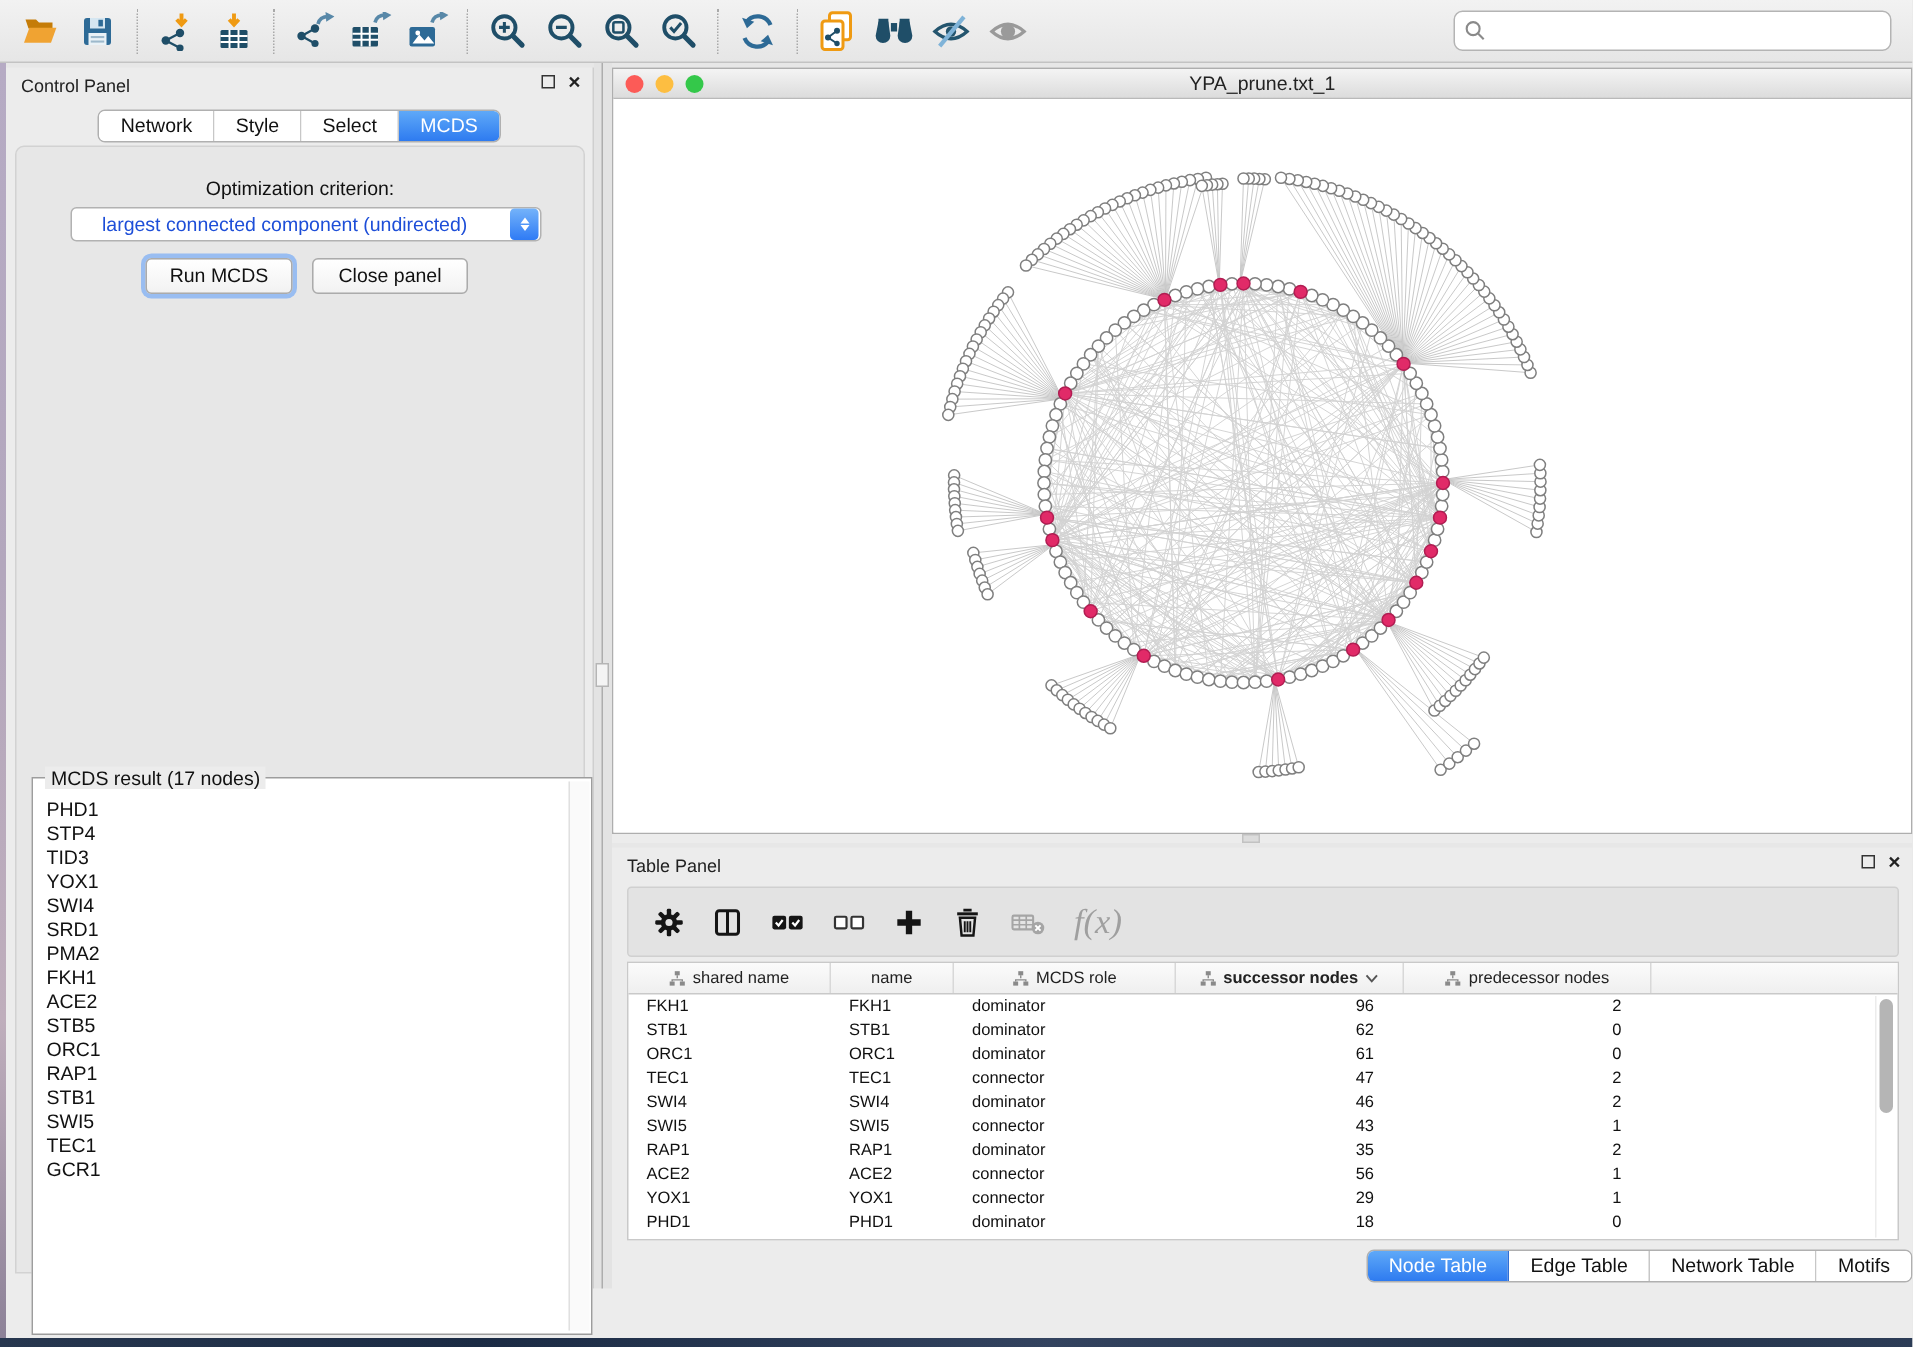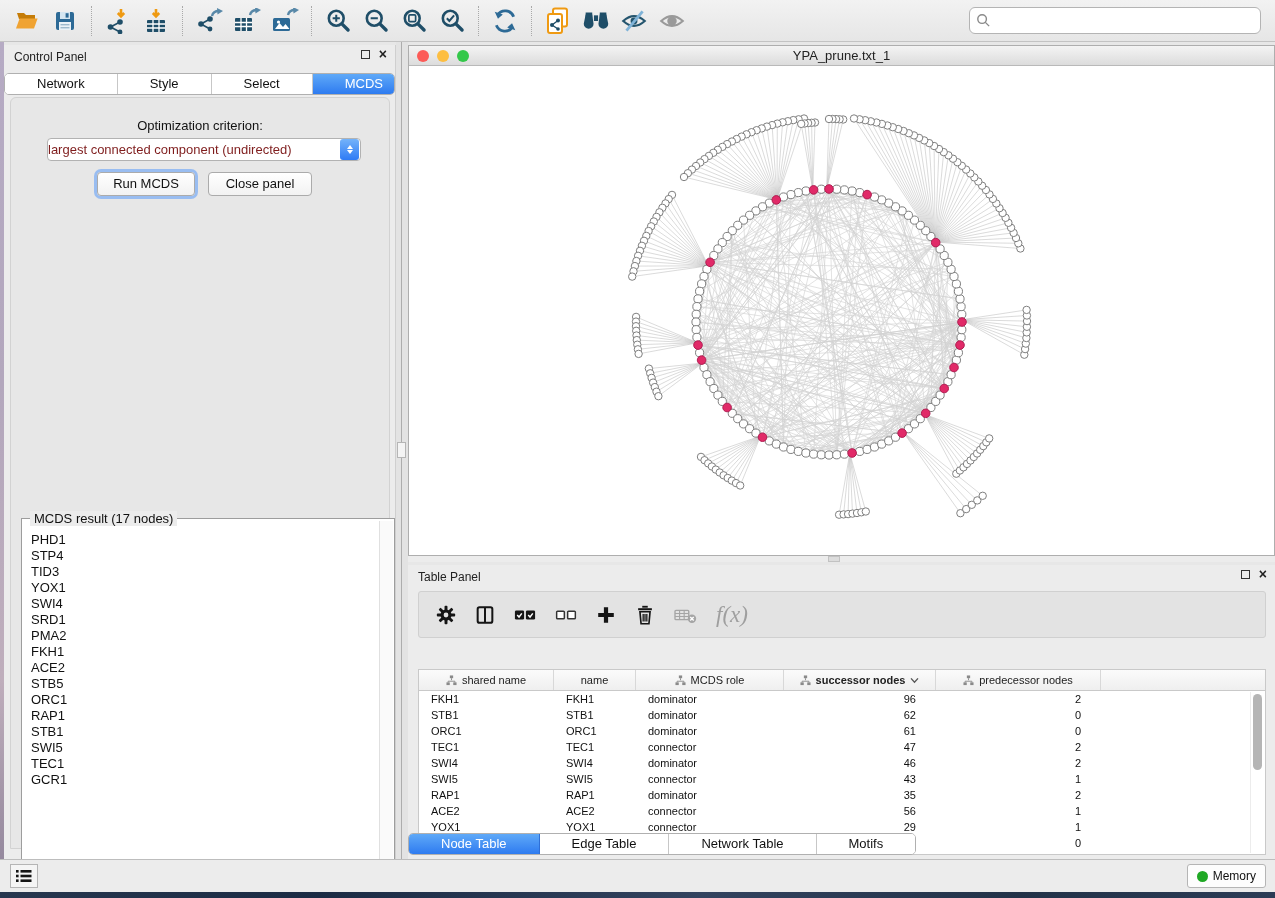--- a/index.html
+++ b/index.html
@@ -25,30 +25,30 @@
   
   #control-panel { position:absolute; left:4px; top:45px; width:392px; height:814px; background:#ececec; border-right:1px solid #cfcfcf; }
   .panel-head { position:relative; height:24px; }
   .panel-title { position:absolute; left:10px; top:5px; font-size:12px; color:#222; }
   .panel-icons { position:absolute; right:8px; top:4px; display:flex; gap:9px; align-items:center; }
   .float-ico { width:9px; height:9px; border:1.5px solid #333; display:inline-block; }
   .close-ico { font-size:14px; font-weight:bold; color:#222; line-height:11px; }
 
   #cp-tabs { position:absolute; left:0; top:28px; width:100%; display:flex; justify-content:center; }
   .seg { display:flex; border:1px solid #b0b0b0; border-radius:5px; overflow:hidden; background:#fff; height:22px; }
-  .seg .tab { padding:0 32px; font-size:13px; line-height:20px; color:#111; border-right:1px solid #c7c7c7; background:#fff; }
+  .seg .tab { padding:0 14px; font-size:13px; line-height:20px; color:#111; border-right:1px solid #c7c7c7; background:#fff; }
   .seg .tab:last-child { border-right:none; }
   .seg .tab.active { background:linear-gradient(#5fa9f8,#2e7bf0); color:#fff; border-color:#2e6fd6; }
 
   #cp-inner { position:absolute; left:6px; top:52px; width:380px; height:752px;
     background:#e7e7e7; border:1px solid #d2d2d2; border-radius:6px 6px 0 0; }
   #opt-label { position:absolute; left:0; top:20px; width:100%; text-align:center; font-size:13px; color:#111; }
   #criterion-select { position:absolute; left:36px; top:40px; width:314px; height:23px; background:#fff;
     border:1px solid #b2b2b2; border-radius:4px; display:flex; align-items:center; }
-  #criterion-select .val { flex:1; font-size:13px; padding-left:0; color:#7f1d1d; white-space:nowrap; }
+  #criterion-select .val { flex:1; font-size:13px; padding-left:20px; color:#1d4ed8; white-space:nowrap; }
   #criterion-select .stepper { width:19px; height:21px; margin-right:1px; border-radius:3px;
     background:linear-gradient(#74b3fa,#2f7bf5); display:flex; flex-direction:column; align-items:center; justify-content:center; gap:1px; }
   .arr-up { width:0;height:0;border-left:3.5px solid transparent;border-right:3.5px solid transparent;border-bottom:4.5px solid #fff; }
   .arr-dn { width:0;height:0;border-left:3.5px solid transparent;border-right:3.5px solid transparent;border-top:4.5px solid #fff; }
   .cp-btn { position:absolute; top:74px; height:24px; background:linear-gradient(#ffffff,#f2f2f2); border:1px solid #ababab;
     border-radius:4px; font-size:13px; color:#111; text-align:center; line-height:22px; }
   #run-btn { left:86px; width:98px; box-shadow:0 0 0 3px rgba(90,155,250,.55); }
   #close-panel-btn { left:197px; width:104px; }
 
   #mcds-group { position:absolute; left:10px; top:420px; width:374px; height:372px; border:1px solid #9d9d9d; background:#fff; }
@@ -71,30 +71,30 @@
   .lights { position:absolute; left:8px; top:4px; display:flex; gap:8px; }
   .light { width:12px; height:12px; border-radius:50%; }
   #net-title { text-align:center; font-size:13px; line-height:19px; color:#222; }
   #graph-svg { display:block; width:865px; height:489px; background:#fff; }
 
   
   #table-panel { position:absolute; left:0; top:523px; width:867px; height:294px; background:#ececec; }
   #tp-toolbar { position:absolute; left:10px; top:26px; width:848px; height:47px; background:#e3e3e3;
     border:1px solid #d0d0d0; border-radius:3px; display:flex; align-items:center; gap:17px; padding-left:16px; }
   .fx { font-family:"Liberation Serif",serif; font-style:italic; font-size:23px; color:#9f9f9f; }
-  #node-table { position:absolute; left:10px; top:76px; width:848px; height:186px; background:#fff; border:1px solid #c9c9c9;margin-top:28px; }
+  #node-table { position:absolute; left:10px; top:76px; width:848px; height:186px; background:#fff; border:1px solid #c9c9c9; }
   #nt-header { display:flex; height:21px; background:linear-gradient(#fbfbfb,#efefef); border-bottom:1px solid #c9c9c9; }
   .hcell { display:flex; align-items:center; justify-content:center; gap:5px; font-size:11px; color:#222;
     border-right:1px solid #d8d8d8; height:100%; }
   .hcell:last-child { border-right:none; }
   .trow { display:flex; height:16px; }
   .tcell { font-size:11px; color:#111; line-height:16px; white-space:nowrap; overflow:hidden; }
   #nt-scroll { position:absolute; right:1px; top:22px; bottom:1px; width:14px; background:#fff; border-left:1px solid #ececec; }
   #nt-thumb { position:absolute; left:2px; top:2px; width:9px; height:76px; background:#b5b5b5; border-radius:5px; }
-  #tp-tabs { position:absolute; left:0; top:268px; width:100%; display:flex; justify-content:flex-start; }
+  #tp-tabs { position:absolute; left:0; top:268px; width:100%; display:flex; justify-content:flex-end; }
 
   
   #status-bar { position:absolute; left:0; top:859px; width:1275px; height:33px; background:#ececec; border-top:1px solid #bdbdbd; }
   #list-btn { position:absolute; left:10px; top:4px; width:28px; height:24px; background:#f5f5f5; border:1px solid #b5b5b5;
     display:flex; align-items:center; justify-content:center; }
   #memory-btn { position:absolute; right:9px; top:4px; height:24px; background:#fdfdfd; border:1px solid #b5b5b5; border-radius:3px;
     display:flex; align-items:center; gap:5px; padding:0 9px; font-size:12px; color:#111; }
   #memory-dot { width:11px; height:11px; border-radius:50%; }
 </style>
 </head>
@@ -1284,31 +1284,15 @@
         <div class="seg">
           <span class="tab active">Node Table</span>
           <span class="tab">Edge Table</span>
           <span class="tab">Network Table</span>
           <span class="tab">Motifs</span>
         </div>
       </div>
     </div>
   </div>
 
-  <div id="status-bar">
-    <div id="list-btn">
-      <svg width="16" height="14" viewBox="0 0 16 14">
-        <rect x="0" y="1" width="2.6" height="2.6" fill="#151515"></rect>
-          <rect x="4.5" y="1" width="11" height="2.6" fill="#151515"></rect>
-        <rect x="0" y="5.7" width="2.6" height="2.6" fill="#151515"></rect>
-          <rect x="4.5" y="5.7" width="11" height="2.6" fill="#151515"></rect>
-        <rect x="0" y="10.4" width="2.6" height="2.6" fill="#151515"></rect>
-          <rect x="4.5" y="10.4" width="11" height="2.6" fill="#151515"></rect>
-        </svg>
-    </div>
-    <div id="memory-btn">
-      <span id="memory-dot" style="background: rgb(31, 168, 36);"></span>
-      <span>Memory</span>
-    </div>
-  </div>
 
   <div id="bottom-strip"></div>
 </div>
 
 </body></html>

